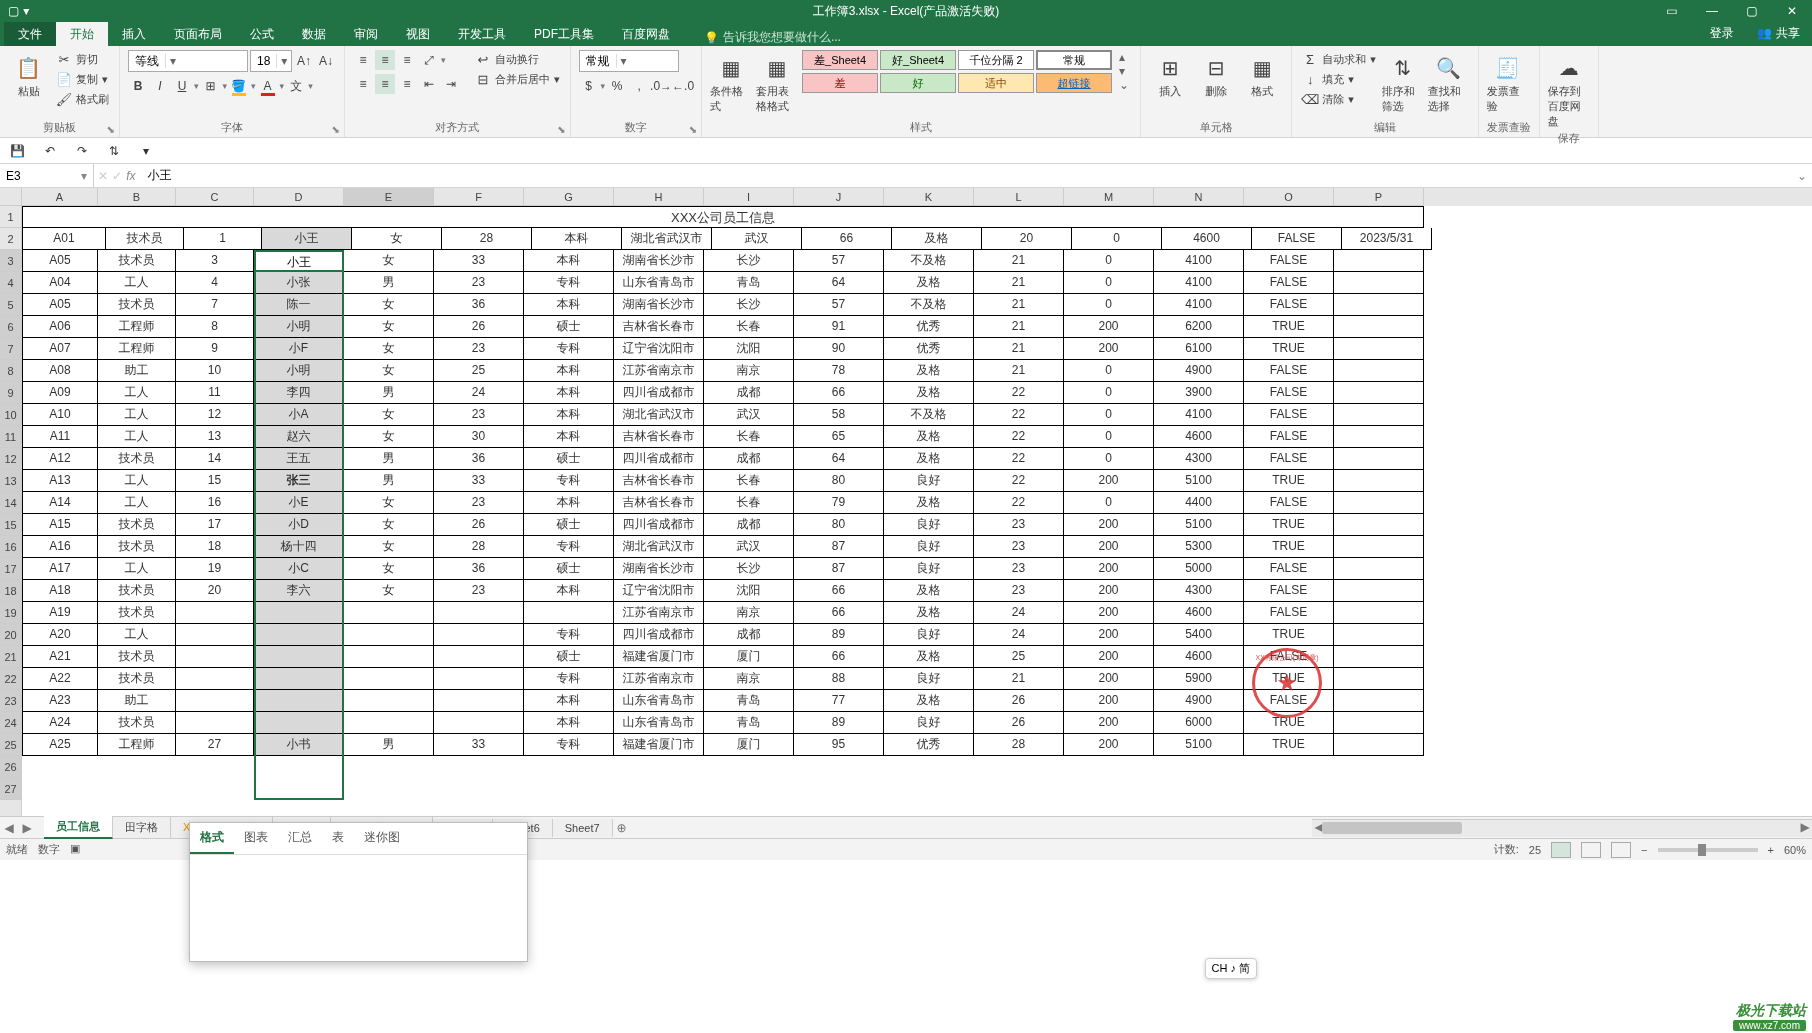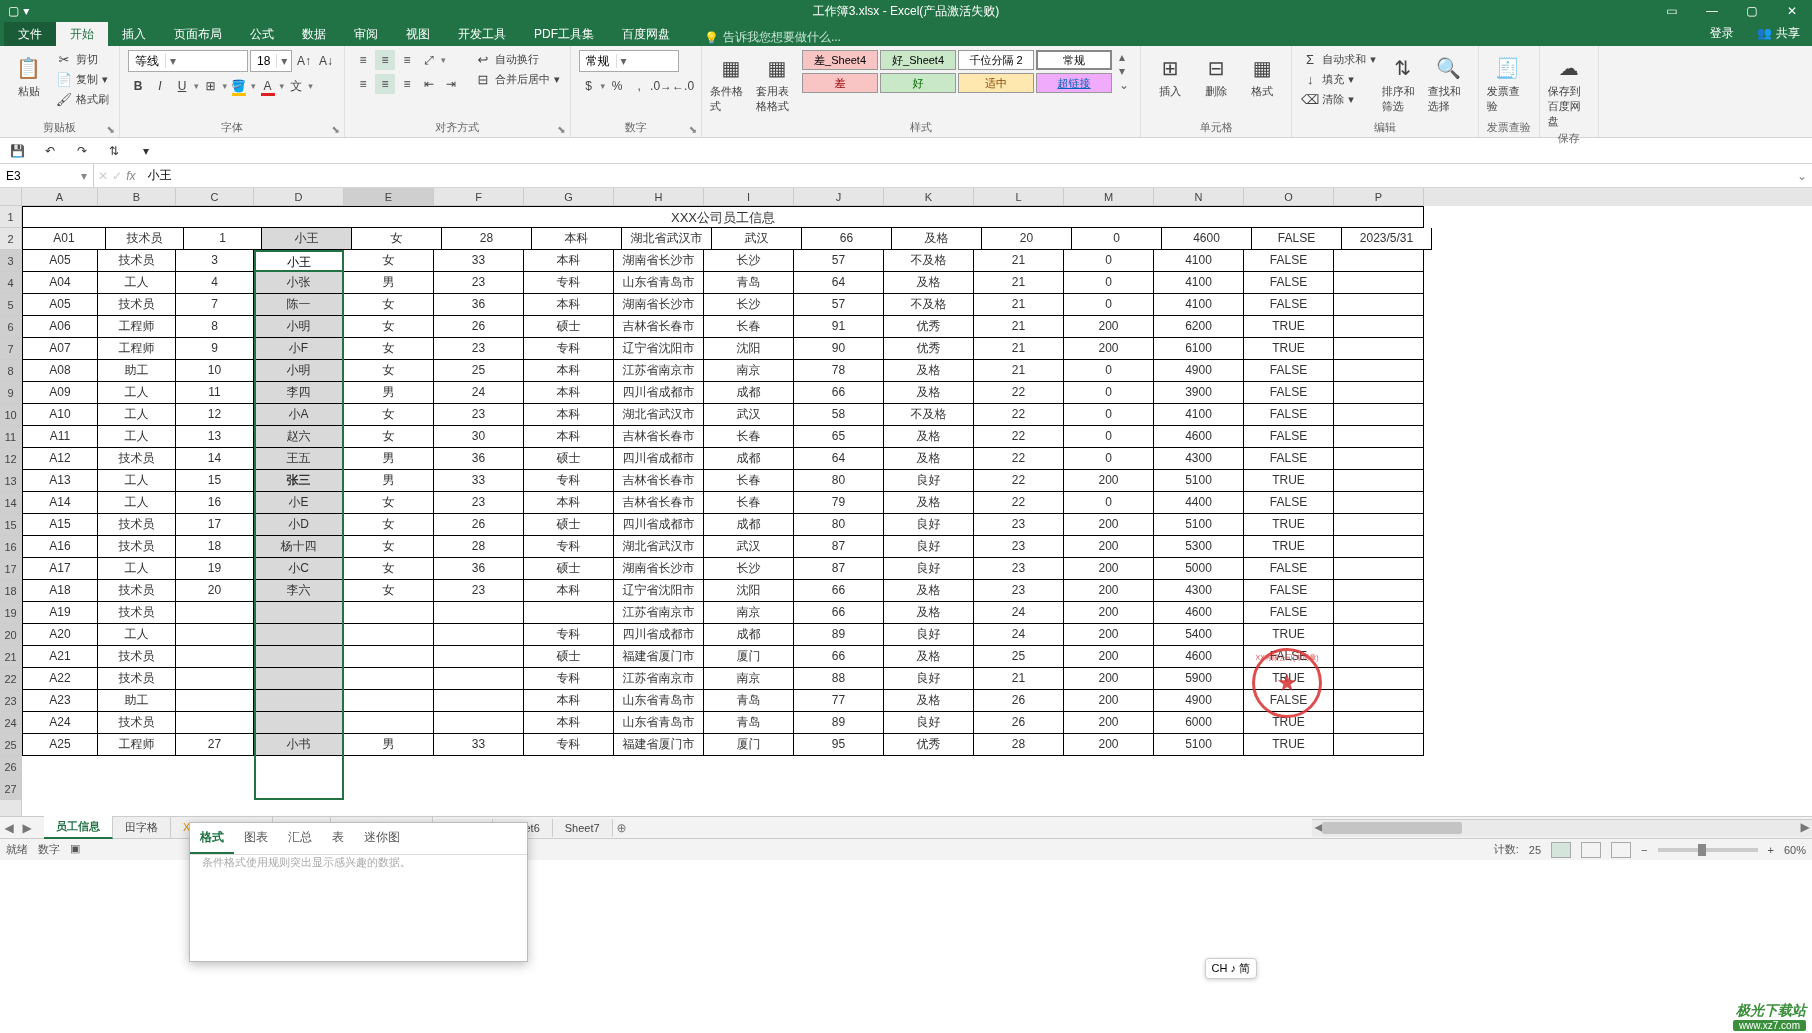--- a/index.html
+++ b/index.html
@@ -275,21 +275,21 @@
         <div class="styles-gallery">
           <div class="style-swatch" style="background:#f8c4c4;">差_Sheet4</div>
           <div class="style-swatch" style="background:#c8e8c8;">好_Sheet4</div>
           <div class="style-swatch" style="background:#fff;">千位分隔 2</div>
           <div class="style-swatch" style="background:#fff;border:2px solid #888;">常规</div>
         </div>
         <div class="styles-gallery">
           <div class="style-swatch" style="background:#f8c4c4;color:#900;">差</div>
           <div class="style-swatch" style="background:#c8e8c8;color:#060;">好</div>
           <div class="style-swatch" style="background:#ffe8b0;color:#804600;">适中</div>
-          <div class="style-swatch" style="background:#f0abfc;color:#0563c1;text-decoration:underline;">超链接</div>
+          <div class="style-swatch" style="background:#fdba74;color:#0563c1;text-decoration:underline;">超链接</div>
         </div>
       </div>
       <div style="display:flex;flex-direction:column;justify-content:center;padding:0 3px;color:#666;">
         <span>▴</span>
         <span>▾</span>
         <span>⌄</span>
       </div>
     </div>
     <div class="label">样式</div>
   </div>
@@ -887,21 +887,20 @@
   <div class="ime-float"><span>CH ♪ 简</span></div>
 
   <div class="quick-analysis">
     <div class="qa-tabs">
       <div class="qa-tab active">格式</div>
       <div class="qa-tab">图表</div>
       <div class="qa-tab">汇总</div>
       <div class="qa-tab">表</div>
       <div class="qa-tab">迷你图</div>
     </div>
-    <div class="qa-desc">条件格式使用规则突出显示感兴趣的数据。</div>
   </div>
 </div>
 
 <div class="sheet-tabs">
   <div class="sheet-nav-btn">◀</div>
   <div class="sheet-nav-btn">▶</div>
   <div style="width:8px;"></div>
   <div class="sheet-tab active">员工信息</div>
   <div class="sheet-tab">田字格</div>
   <div class="sheet-tab orange">XXX公司销售额</div>

